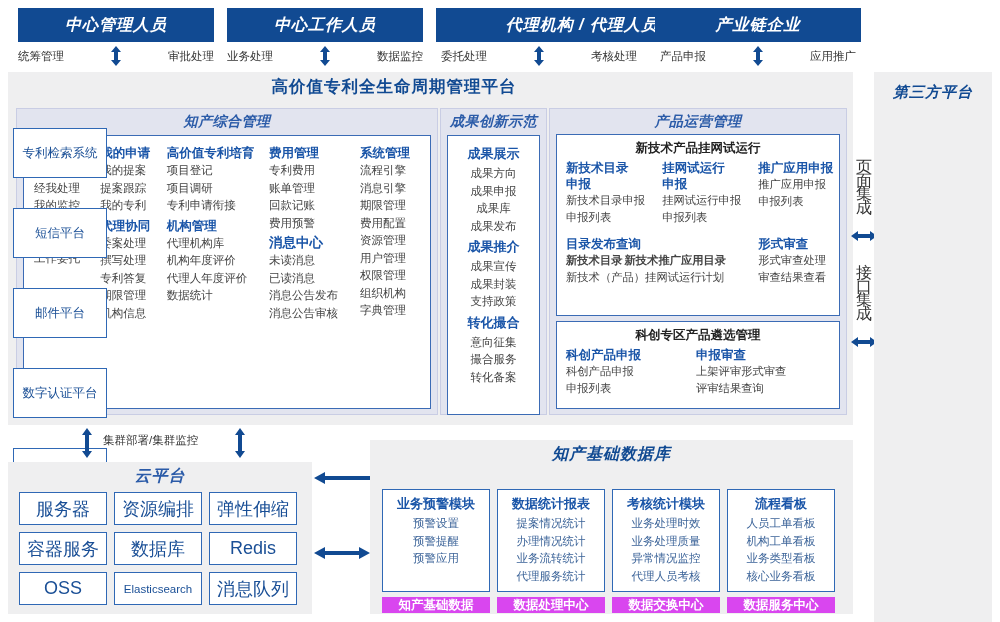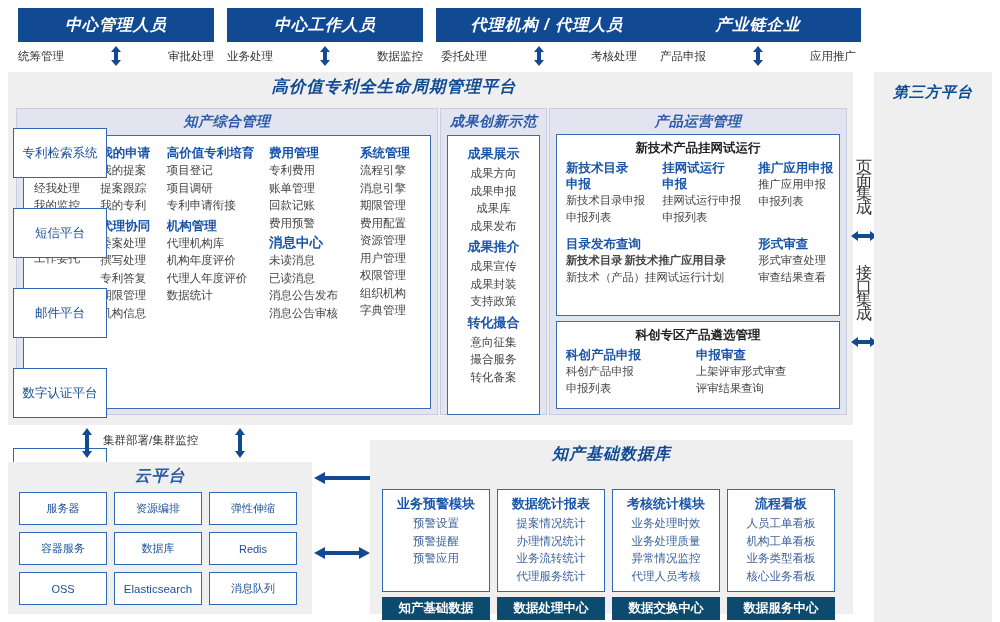--- a/index.html
+++ b/index.html
@@ -15,21 +15,21 @@
   .rolesub{position:absolute;height:20px;display:flex;align-items:center;
            justify-content:space-between;font-size:11.5px;color:#333;}
   .rolesub .lbl{white-space:nowrap;}
   .updown{width:14px;height:20px;position:relative;flex:0 0 14px;}
   .updown svg{display:block;}
 
   
   .platform{position:absolute;left:8px;top:72px;width:845px;height:353px;
             background:#efeff0;}
   .platform-title{position:absolute;left:0;top:4px;width:772px;text-align:center;
-            font-size:16.5px;font-weight:bold;font-style:italic;color:#114a92;
+            font-size:16.5px;font-weight:bold;color:#114a92;
             letter-spacing:1px;}
 
   .group{position:absolute;background:#e2e4ef;border:1px solid #c9cde4;}
   .group-title{text-align:center;font-size:14px;font-weight:bold;font-style:italic;
             color:#2b5ba8;padding-top:4px;letter-spacing:.5px;}
   .card{background:#fff;border:1px solid #3b6bb5;}
 
   .colhead{font-size:12.5px;font-weight:bold;color:#1a55a8;line-height:18px;}
   .colitem{font-size:11.5px;color:#444;line-height:17.5px;white-space:nowrap;}
 
@@ -63,34 +63,34 @@
   .vband{position:absolute;width:22px;text-align:center;font-size:16px;color:#333;
          line-height:13.5px;letter-spacing:0;}
 
   
   .cloud{position:absolute;left:8px;top:462px;width:304px;height:152px;background:#efeff0;}
   .cloud-title{text-align:center;font-size:16px;font-weight:bold;font-style:italic;
             color:#2b5ba8;padding-top:4px;letter-spacing:1px;}
   .cgrid{display:grid;grid-template-columns:repeat(3,88px);grid-template-rows:repeat(3,33px);
          gap:7px;padding:5px 0 0 11px;}
   .cbox{border:1px solid #2f68b5;background:#fff;display:flex;align-items:center;
-        justify-content:center;font-size:11px;color:#1a4f96;}
+        justify-content:center;font-size:18px;color:#1a4f96;}
 
   .clusterlbl{position:absolute;font-size:11.5px;color:#333;}
 
   
   .db{position:absolute;left:370px;top:440px;width:483px;height:174px;background:#efeff0;}
   .db-title{text-align:center;font-size:16px;font-weight:bold;font-style:italic;
             color:#114a92;padding-top:4px;letter-spacing:1px;}
   .dbgrid{display:flex;gap:7px;padding:4px 0 0 12px;}
   .dbcol{width:108px;}
   .dbcard{border:1px solid #2f68b5;background:#fff;height:101px;text-align:center;margin-top:20px;}
   .dbcard h4{margin:0;padding:5px 0 2px;font-size:13px;font-weight:bold;color:#1a55a8;}
   .dbcard p{margin:0;font-size:11.5px;color:#3c6499;line-height:17.5px;}
-  .dbfoot{margin-top:5px;height:23px;background:#0c4a6e;color:#fff;font-size:12.5px;
+  .dbfoot{margin-top:5px;height:16px;background:#d946ef;color:#fff;font-size:12.5px;
           font-weight:bold;display:flex;align-items:center;justify-content:center;}
 
   svg.arrow{position:absolute;overflow:visible;}
 </style>
 </head>
 <body>
 
 <div class="stage">
 
   <div class="rolebar" style="left:18px;top:8px;width:196px;">
@@ -112,21 +112,21 @@
   <div class="rolesub" style="left:227px;top:46px;width:196px;">
     <span class="lbl">业务处理</span>
     <span class="updown">
       <svg width="14" height="20" viewBox="0 0 14 20">
           <path d="M7 0 L12 6 L9 6 L9 14 L12 14 L7 20 L2 14 L5 14 L5 6 L2 6 Z" fill="#114a92"></path>
         </svg>
     </span>
     <span class="lbl">数据监控</span>
   </div>
 
-  <div class="rolebar" style="left:436px;top:8px;width:222px;">
+  <div class="rolebar" style="left:436px;top:8px;width:222px;justify-content:flex-end;">
     <span>代理机构 / 代理人员</span>
   </div>
   <div class="rolesub" style="left:441px;top:46px;width:196px;">
     <span class="lbl">委托处理</span>
     <span class="updown">
       <svg width="14" height="20" viewBox="0 0 14 20">
           <path d="M7 0 L12 6 L9 6 L9 14 L12 14 L7 20 L2 14 L5 14 L5 6 L2 6 Z" fill="#114a92"></path>
         </svg>
     </span>
     <span class="lbl">考核处理</span>

